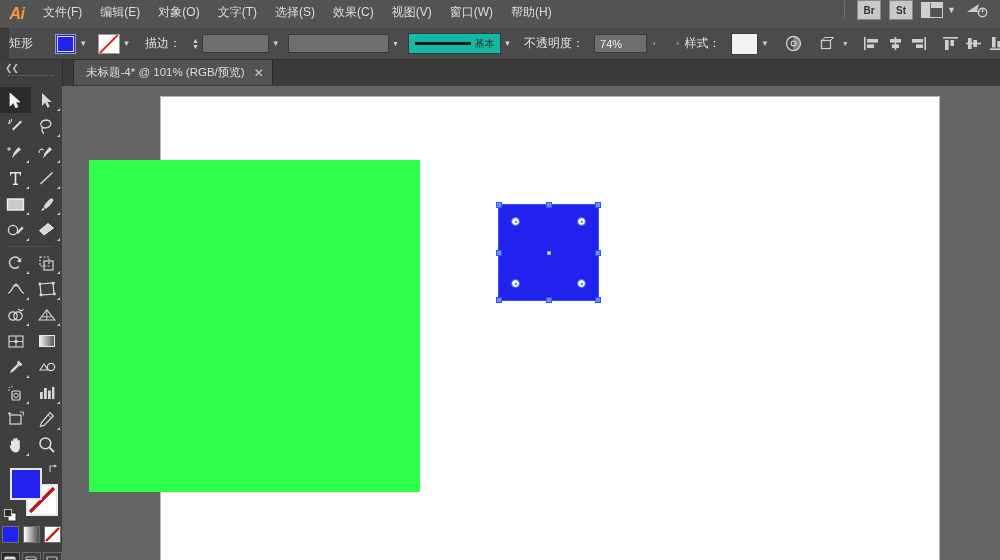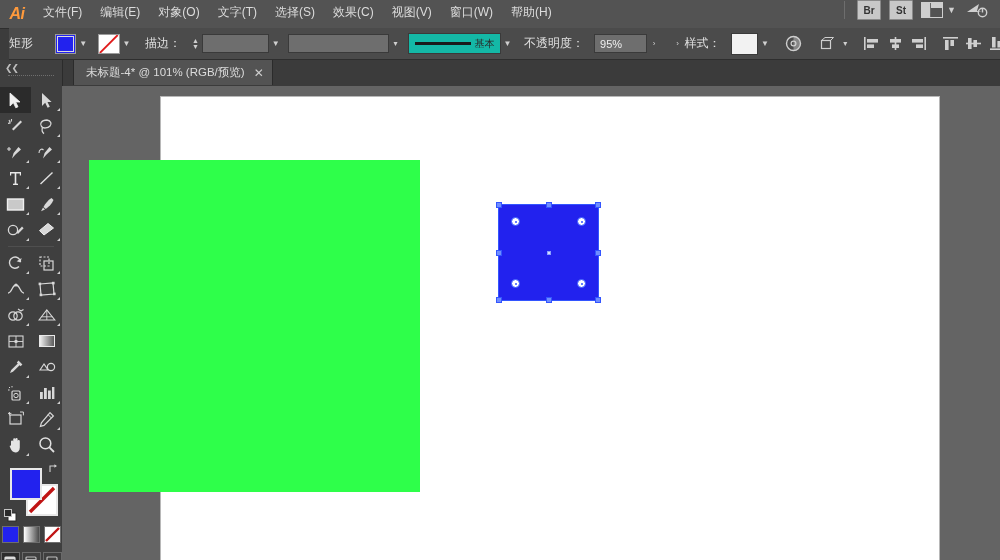--- a/index.html
+++ b/index.html
@@ -249,21 +249,21 @@
 
     <div style="width:6px"></div>
     <div class="brushbox">
       <span class="brushline"></span>
       <span class="brushtxt">基本</span>
     </div>
     <div class="ddarrow">▼</div>
 
     <div style="width:10px"></div>
     <div class="cb-label">不透明度：</div>
-    <div class="field" style="width:54px">95%</div>
+    <div class="field" style="width:54px">74%</div>
     <div class="ddarrow">›</div>
 
     <div style="width:10px"></div>
     <div class="ddarrow">›</div>
     <div class="cb-label">样式：</div>
     <div class="stylebox"></div>
     <div class="ddarrow">▼</div>
 
     <div style="width:10px"></div>
     <div class="icobtn">

